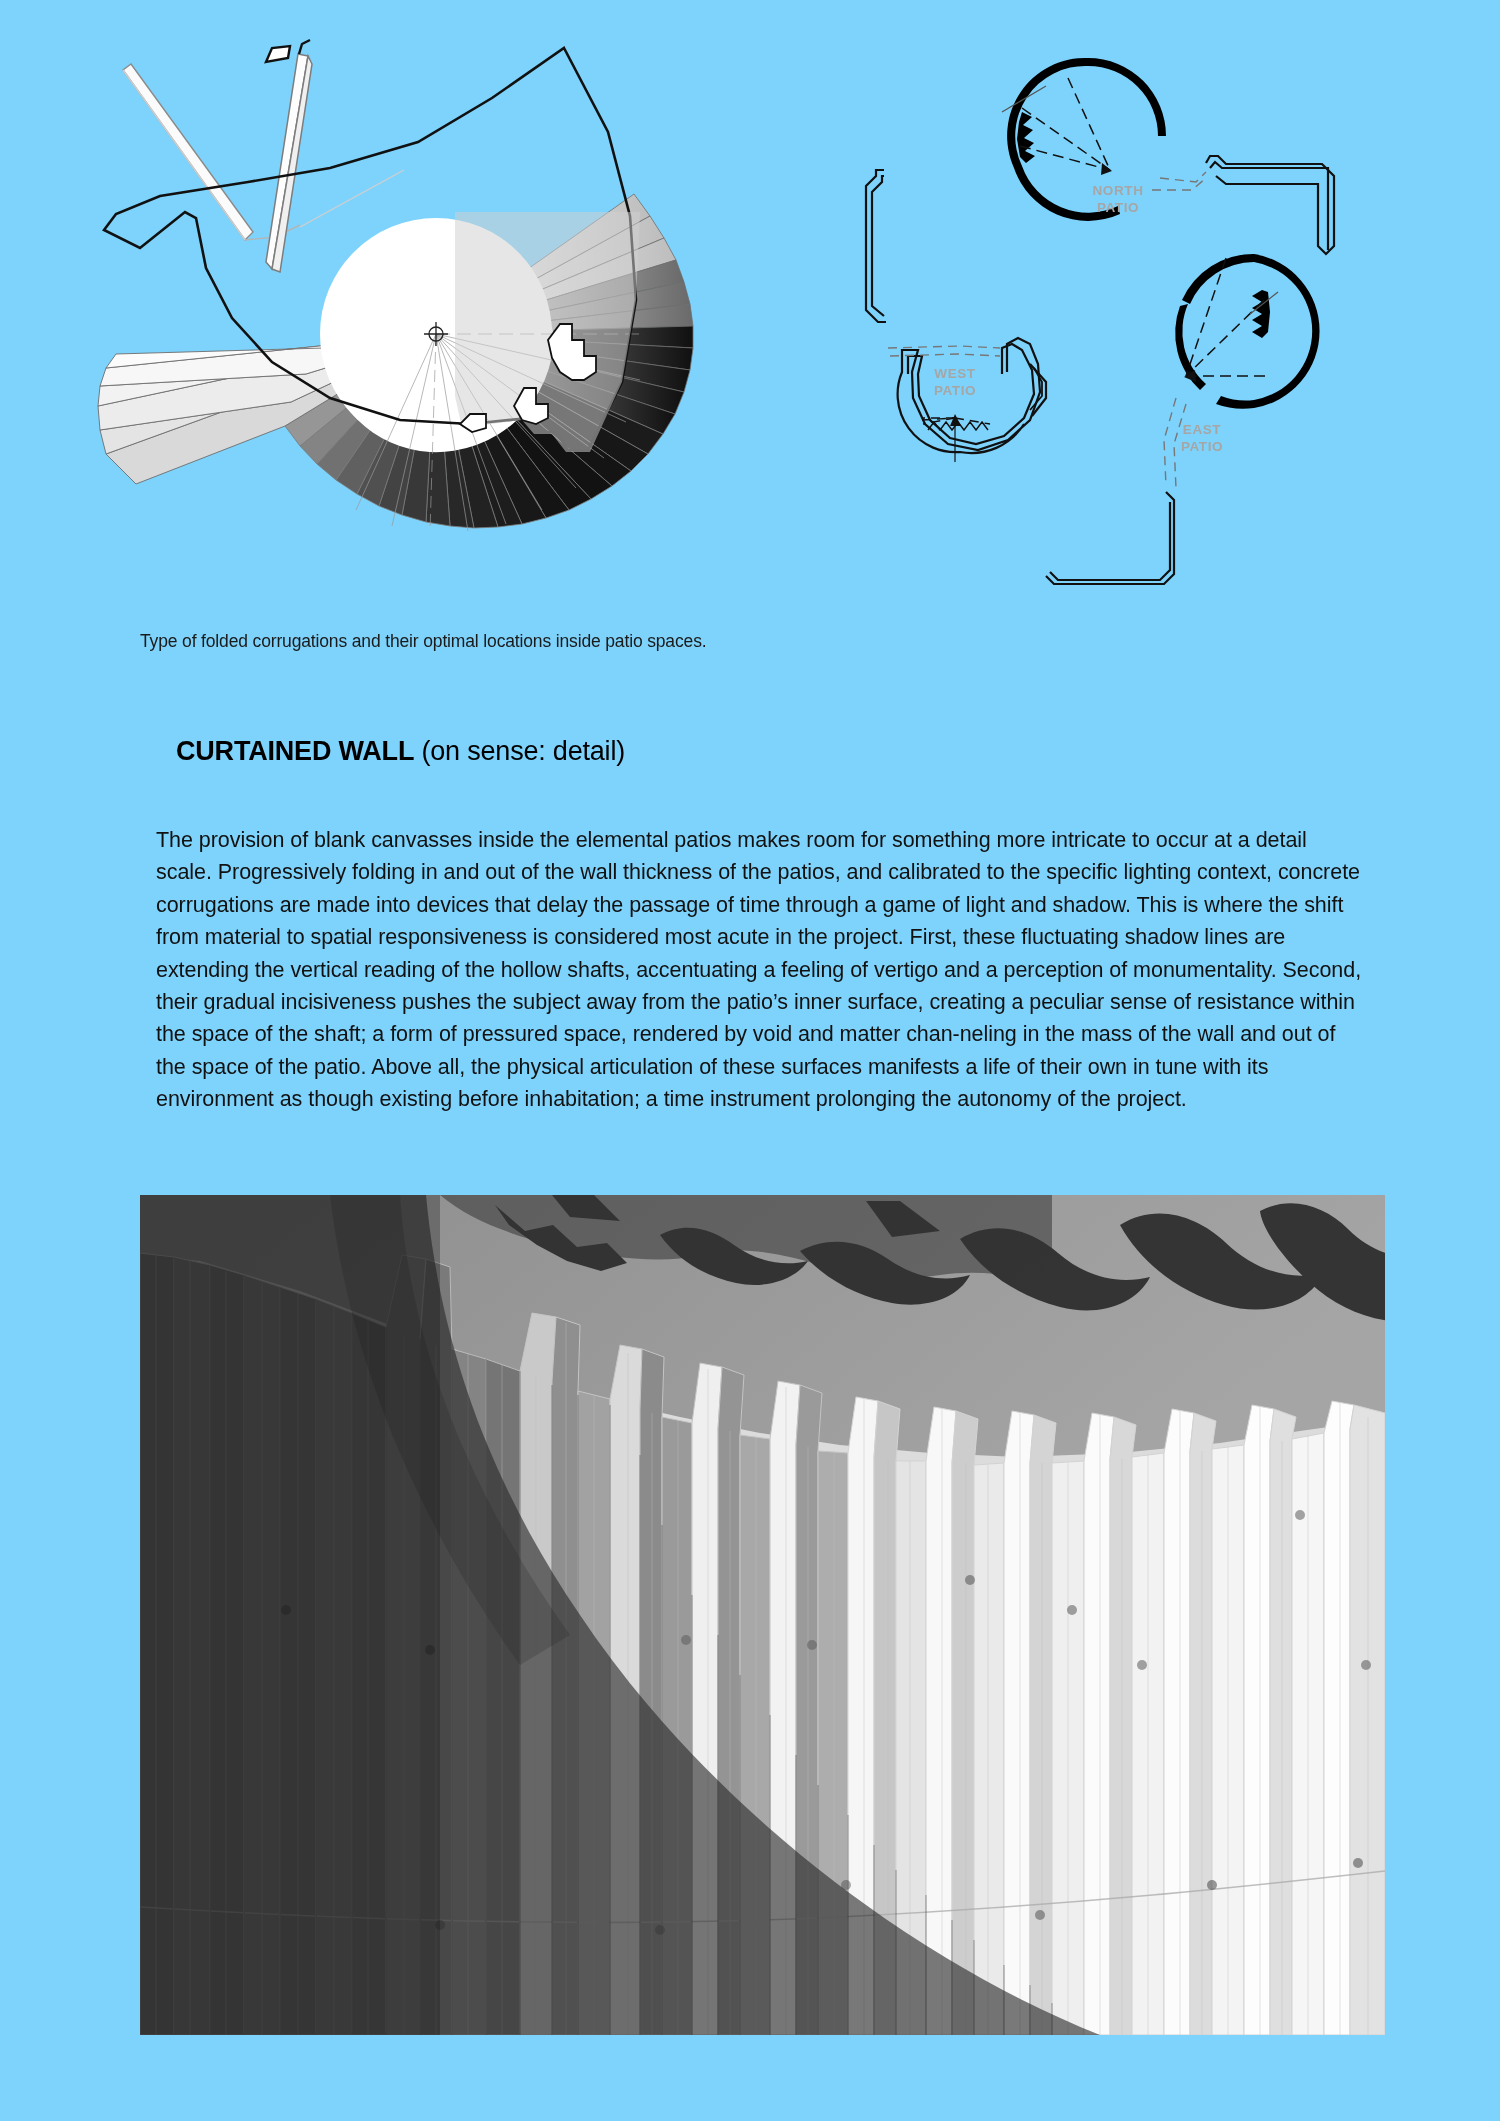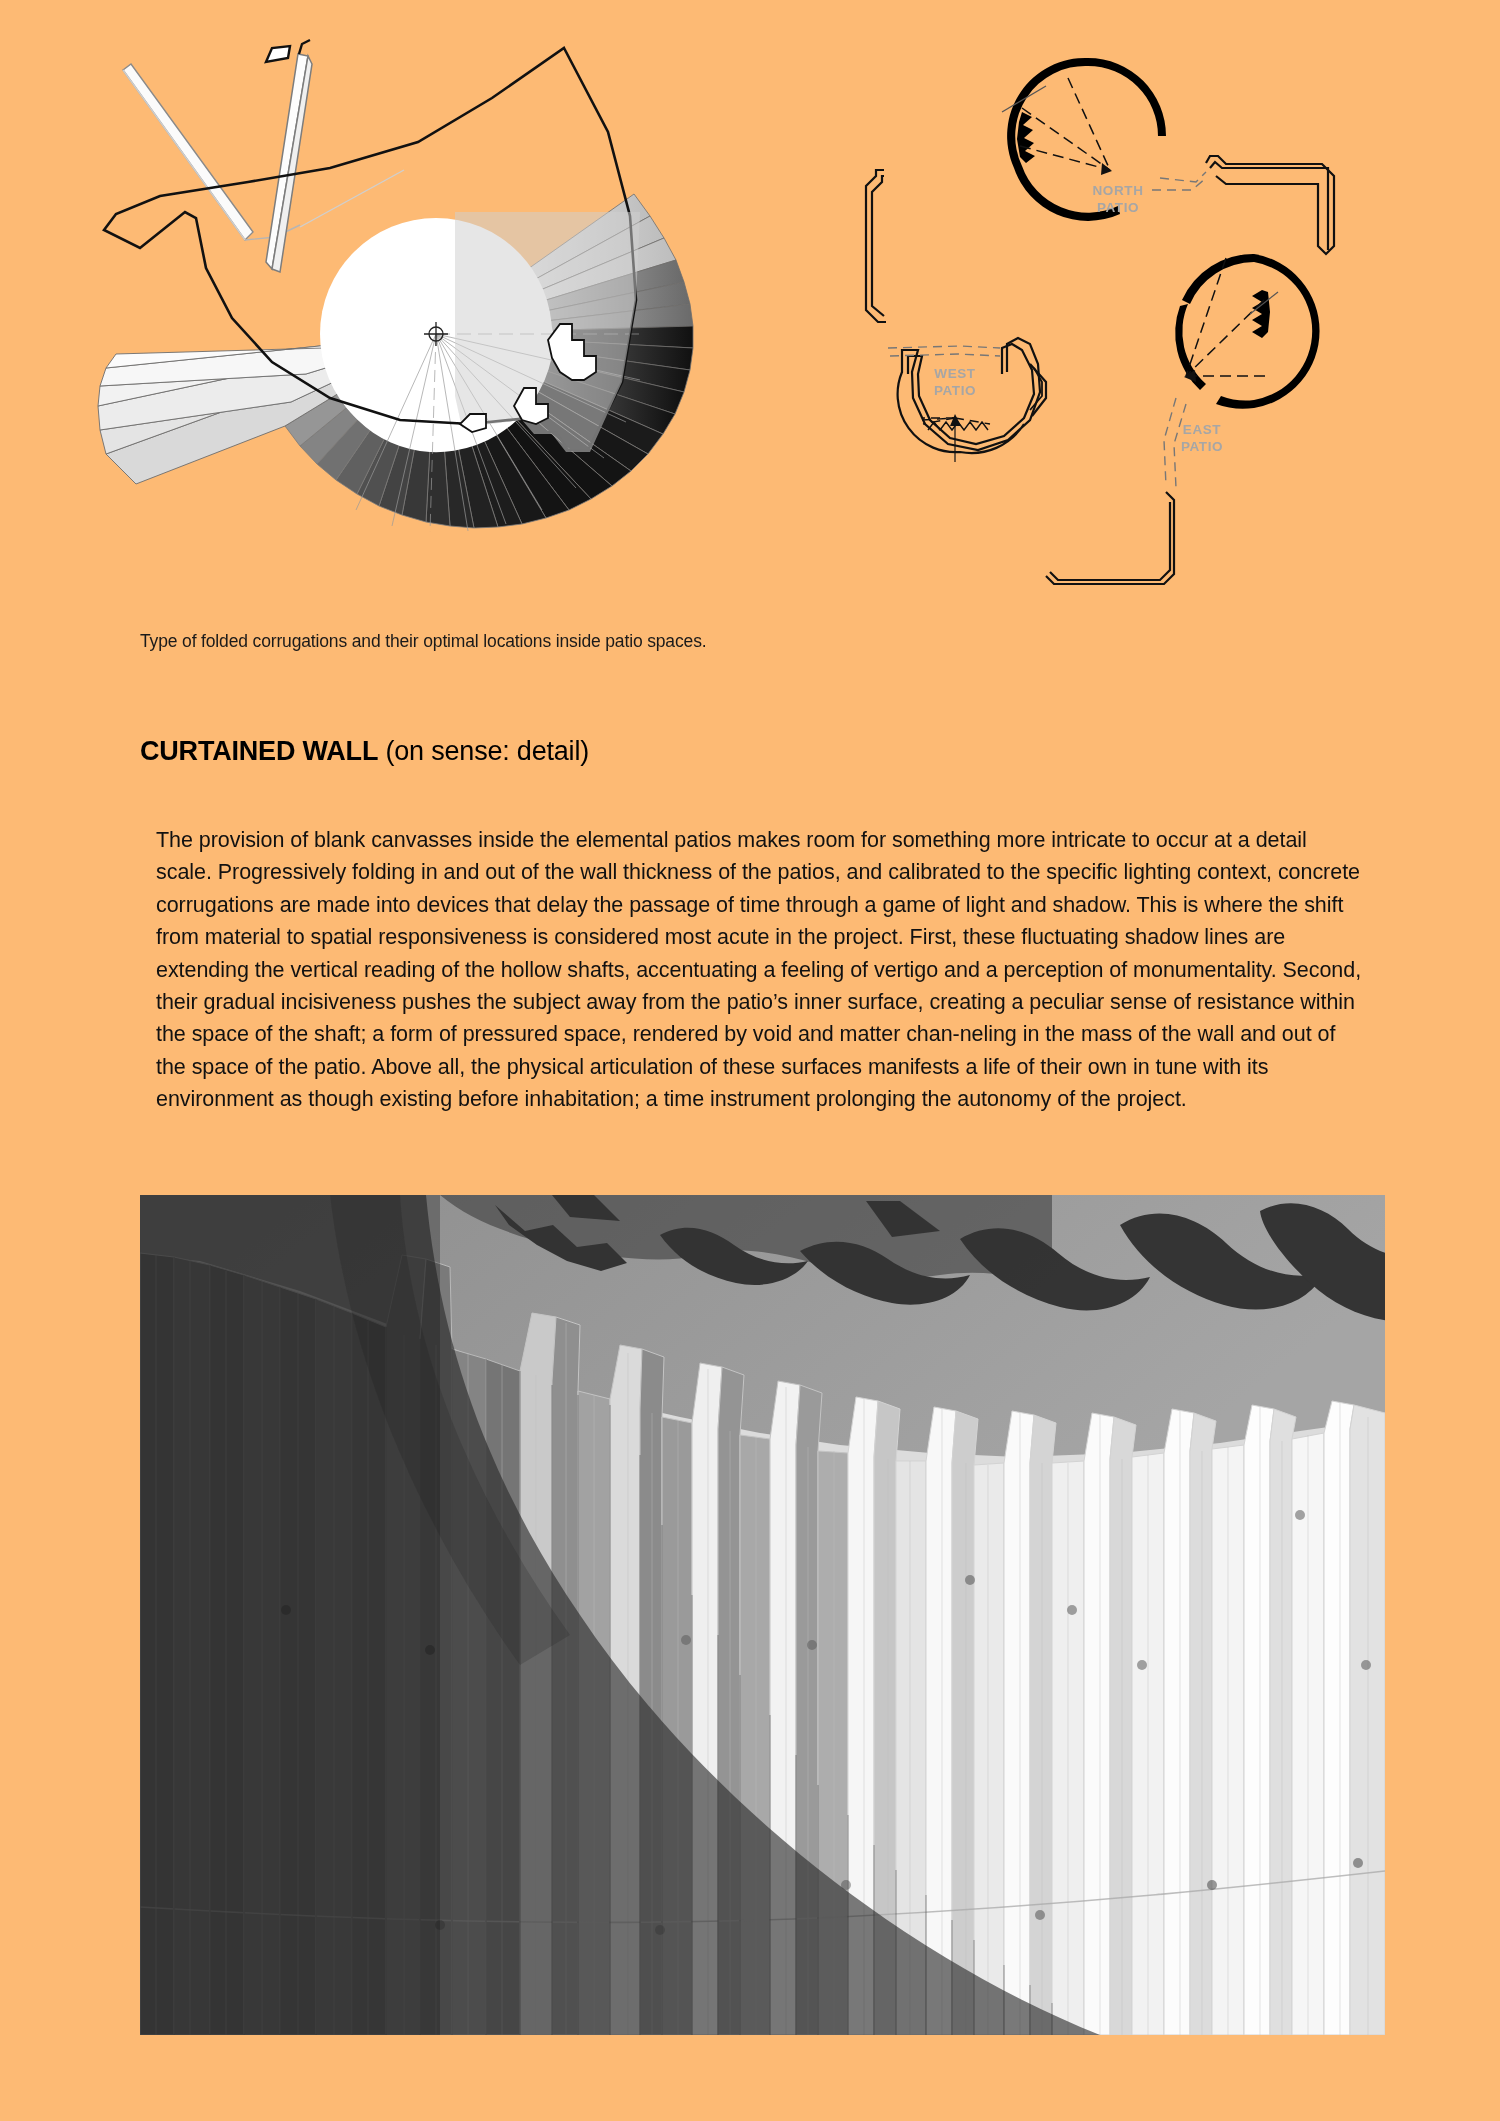--- a/index.html
+++ b/index.html
@@ -2,40 +2,40 @@
 <html><head>
 <meta charset="utf-8">
 <style>
   * { box-sizing: border-box; margin: 0; padding: 0; }
   html, body {
     width: 1500px; height: 2121px;
     background: #ffffff;
     font-family: "Liberation Sans", sans-serif;
     overflow: hidden;
   }
-  .page { position: relative; width: 1500px; height: 2121px; background: #fdba74; }
+  .page { position: relative; width: 1500px; height: 2121px; background: #7dd3fc; }
 
   
   .figure-top { position: absolute; left: 0; top: 0; width: 1500px; height: 620px; }
   .fig-svg { display: block; width: 100%; height: 100%; }
 
   
   .caption {
     position: absolute; left: 140px; top: 630px; width: 1200px;
     font-size: 17.5px; line-height: 1.35; color: #1a1a1a;
     letter-spacing: -0.15px;
   }
 
   
   .heading {
     position: absolute; left: 140px; top: 735px; width: 1220px;
     font-size: 27px; line-height: 1.25; color: #000;
     letter-spacing: -0.2px;
   }
-  .heading .bold { font-weight: bold; }
+  .heading .bold { font-weight: bold; margin-left: 36px; }
   .heading .light { font-weight: normal; }
 
   
   .body-copy {
     position: absolute; left: 140px; top: 808px; width: 1243px;
     font-size: 21.5px; line-height: 32.4px; color: #111;
     letter-spacing: -0.05px;
     text-align: left;
   }
   .body-copy p { margin: 16px; }

